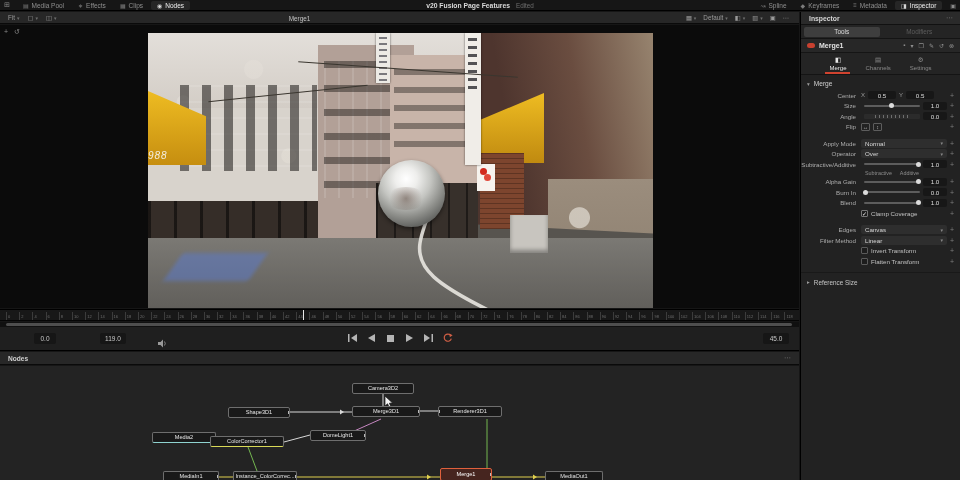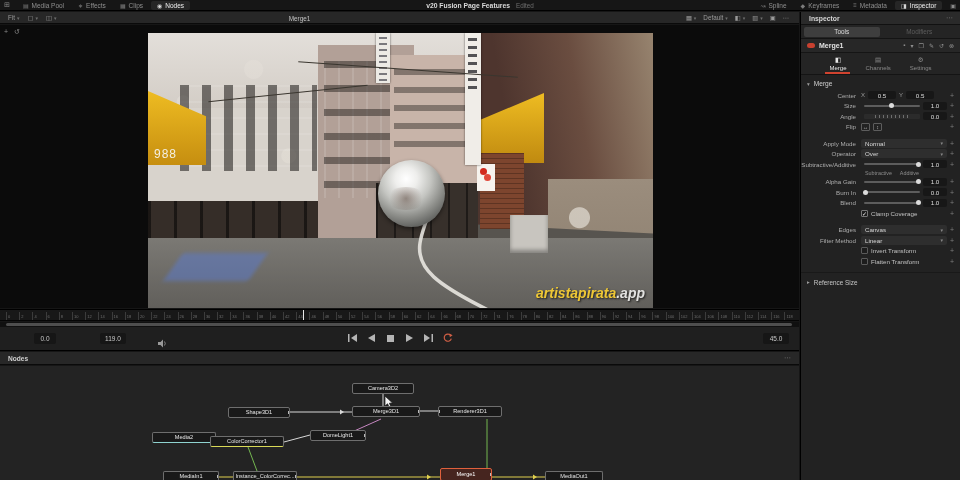--- a/index.html
+++ b/index.html
@@ -36,21 +36,21 @@
   .viewer{position:absolute;left:0;top:13px;width:799px;height:283px;background:#0b0b0b;overflow:hidden;}
   .vtools{position:absolute;left:4px;top:3px;display:flex;gap:6px;color:#8a8a8a;font-size:7px;}
   .photo{position:absolute;left:148px;top:8px;width:505px;height:275px;background:#d8d3cc;overflow:hidden;}
   .ph{position:absolute;}
   .sky{left:0;top:0;width:505px;height:75px;background:linear-gradient(#e3dfda,#d3cdc6);}
   .bldg-left{left:0;top:4px;width:176px;height:216px;background:linear-gradient(100deg,#736157 0%,#5e4e46 55%,#53443c 100%);clip-path:polygon(0 0,100% 16%,100% 100%,0 100%);}
   .bldg-left .win{position:absolute;left:18%;top:22%;width:78%;height:40%;background:repeating-linear-gradient(90deg,rgba(25,22,20,.55) 0 9px,rgba(0,0,0,0) 9px 22px),repeating-linear-gradient(rgba(255,255,255,.10) 0 2px,rgba(0,0,0,0) 2px 16px);}
   .patches{background:radial-gradient(circle at 20% 30%,rgba(230,225,218,.5) 0 6px,transparent 7px),radial-gradient(circle at 60% 15%,rgba(230,225,218,.4) 0 9px,transparent 10px),radial-gradient(circle at 80% 55%,rgba(235,230,220,.35) 0 7px,transparent 8px);}
   .bldg-left-low{left:0;top:168px;width:176px;height:52px;background:#352d28;background-image:repeating-linear-gradient(90deg,rgba(0,0,0,.5) 0 3px,transparent 3px 26px);}
   .awning-left{left:0;top:58px;width:58px;height:74px;background:linear-gradient(#eebc22,#c68e10);clip-path:polygon(0 0,100% 34%,100% 100%,0 100%);}
-  .awning-left .txt{position:absolute;left:6px;bottom:4px;color:#f4efe2;font-size:12px;letter-spacing:1px;}
+  .awning-left .txt{position:absolute;left:0;bottom:4px;color:#f4efe2;font-style:italic;font-size:10px;letter-spacing:1px;}
   .bldg-midleft{left:170px;top:12px;width:96px;height:196px;background:#b2a097;}
   .bldg-midleft .win{position:absolute;left:6%;top:8%;width:88%;height:70%;background:repeating-linear-gradient(rgba(40,35,32,.5) 0 7px,transparent 7px 24px),repeating-linear-gradient(90deg,rgba(255,255,255,.12) 0 2px,transparent 2px 14px);}
   .sign-center{left:228px;top:0;width:14px;height:50px;background:#eceae5;box-shadow:0 0 2px rgba(0,0,0,.6);background-image:repeating-linear-gradient(rgba(60,60,70,.65) 0 2px,transparent 2px 6px);background-size:8px 100%;background-repeat:no-repeat;background-position:3px 4px;}
   .bldg-center{left:242px;top:22px;width:92px;height:142px;background:#c8b4a9;}
   .bldg-center .win{position:absolute;left:4%;top:10%;width:92%;height:55%;background:repeating-linear-gradient(rgba(45,40,36,.45) 0 6px,transparent 6px 18px);}
   .sign-right{left:317px;top:0;width:16px;height:132px;background:#f0ede8;box-shadow:0 0 2px rgba(0,0,0,.6);background-image:repeating-linear-gradient(rgba(30,30,35,.75) 0 3px,transparent 3px 8px);background-size:9px 56px;background-repeat:no-repeat;background-position:3px 5px;}
   .bldg-center-low{left:228px;top:150px;width:108px;height:60px;background:#37302b;background-image:repeating-linear-gradient(90deg,rgba(0,0,0,.45) 0 2px,transparent 2px 18px);}
   .bldg-right{left:330px;top:0;width:175px;height:232px;background:linear-gradient(260deg,#97846f 0%,#6a4d40 40%,#4e352e 75%);}
   .awning-right{left:333px;top:60px;width:63px;height:70px;background:linear-gradient(#eebc22,#c08a10);clip-path:polygon(0 38%,100% 0,100% 100%,0 100%);}
   .brick{left:332px;top:120px;width:44px;height:76px;background:#7d452e;background-image:repeating-linear-gradient(rgba(0,0,0,.25) 0 1px,transparent 1px 5px);}
@@ -274,23 +274,20 @@
         </div>
         <div class="ph awning-right"></div>
         <div class="ph brick"></div>
         <div class="ph redsign"></div>
         <div class="ph ac-unit"></div>
         <div class="ph sign-center"></div>
         <div class="ph sign-right"></div>
         <div class="ph wire"></div>
         <div class="ph wire2"></div>
         <div class="ph sphere"></div>
-        <div class="ph watermark">
-          <span class="wm-main">artistapirata</span><span class="wm-suffix">.app</span>
-        </div>
       </div>
     </div>
 
     <div class="ruler" id="ruler">
         <span class="tick" style="left: 6px;">0</span>
         <span class="tick" style="left: 19.1933px;">2</span>
         <span class="tick" style="left: 32.3866px;">4</span>
         <span class="tick" style="left: 45.5798px;">6</span>
         <span class="tick" style="left: 58.7731px;">8</span>
         <span class="tick" style="left: 71.9664px;">10</span>

